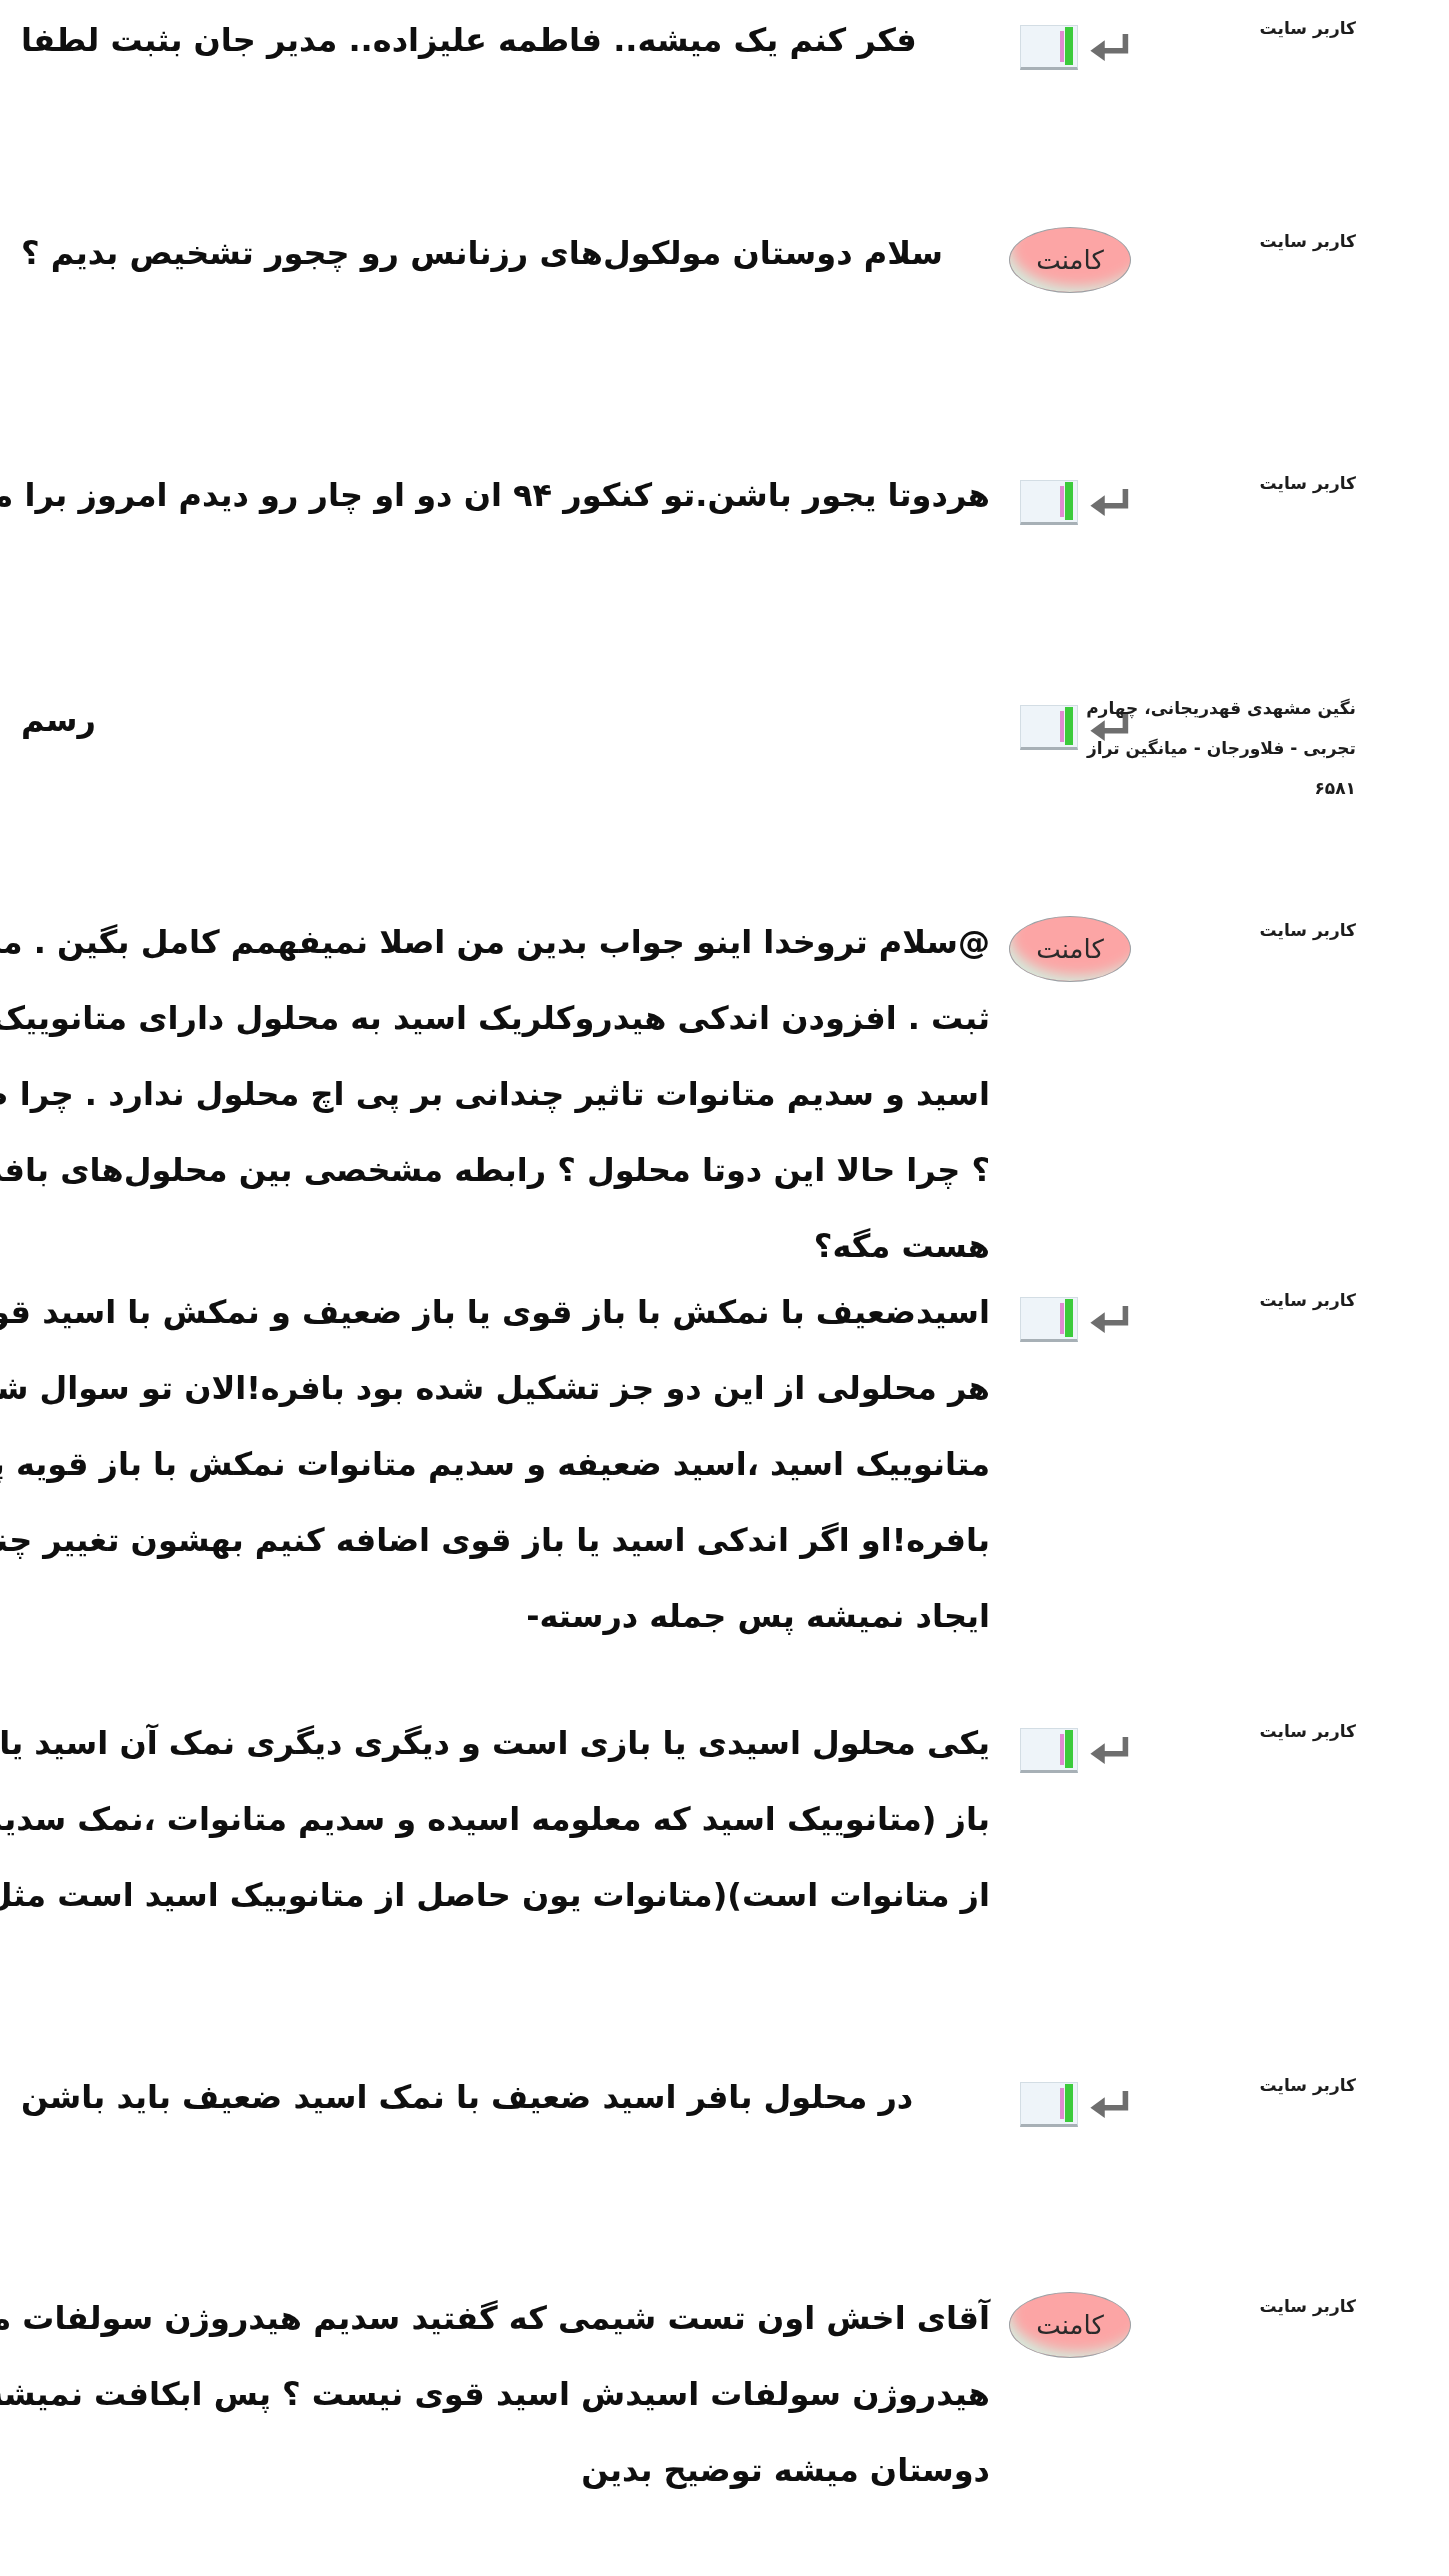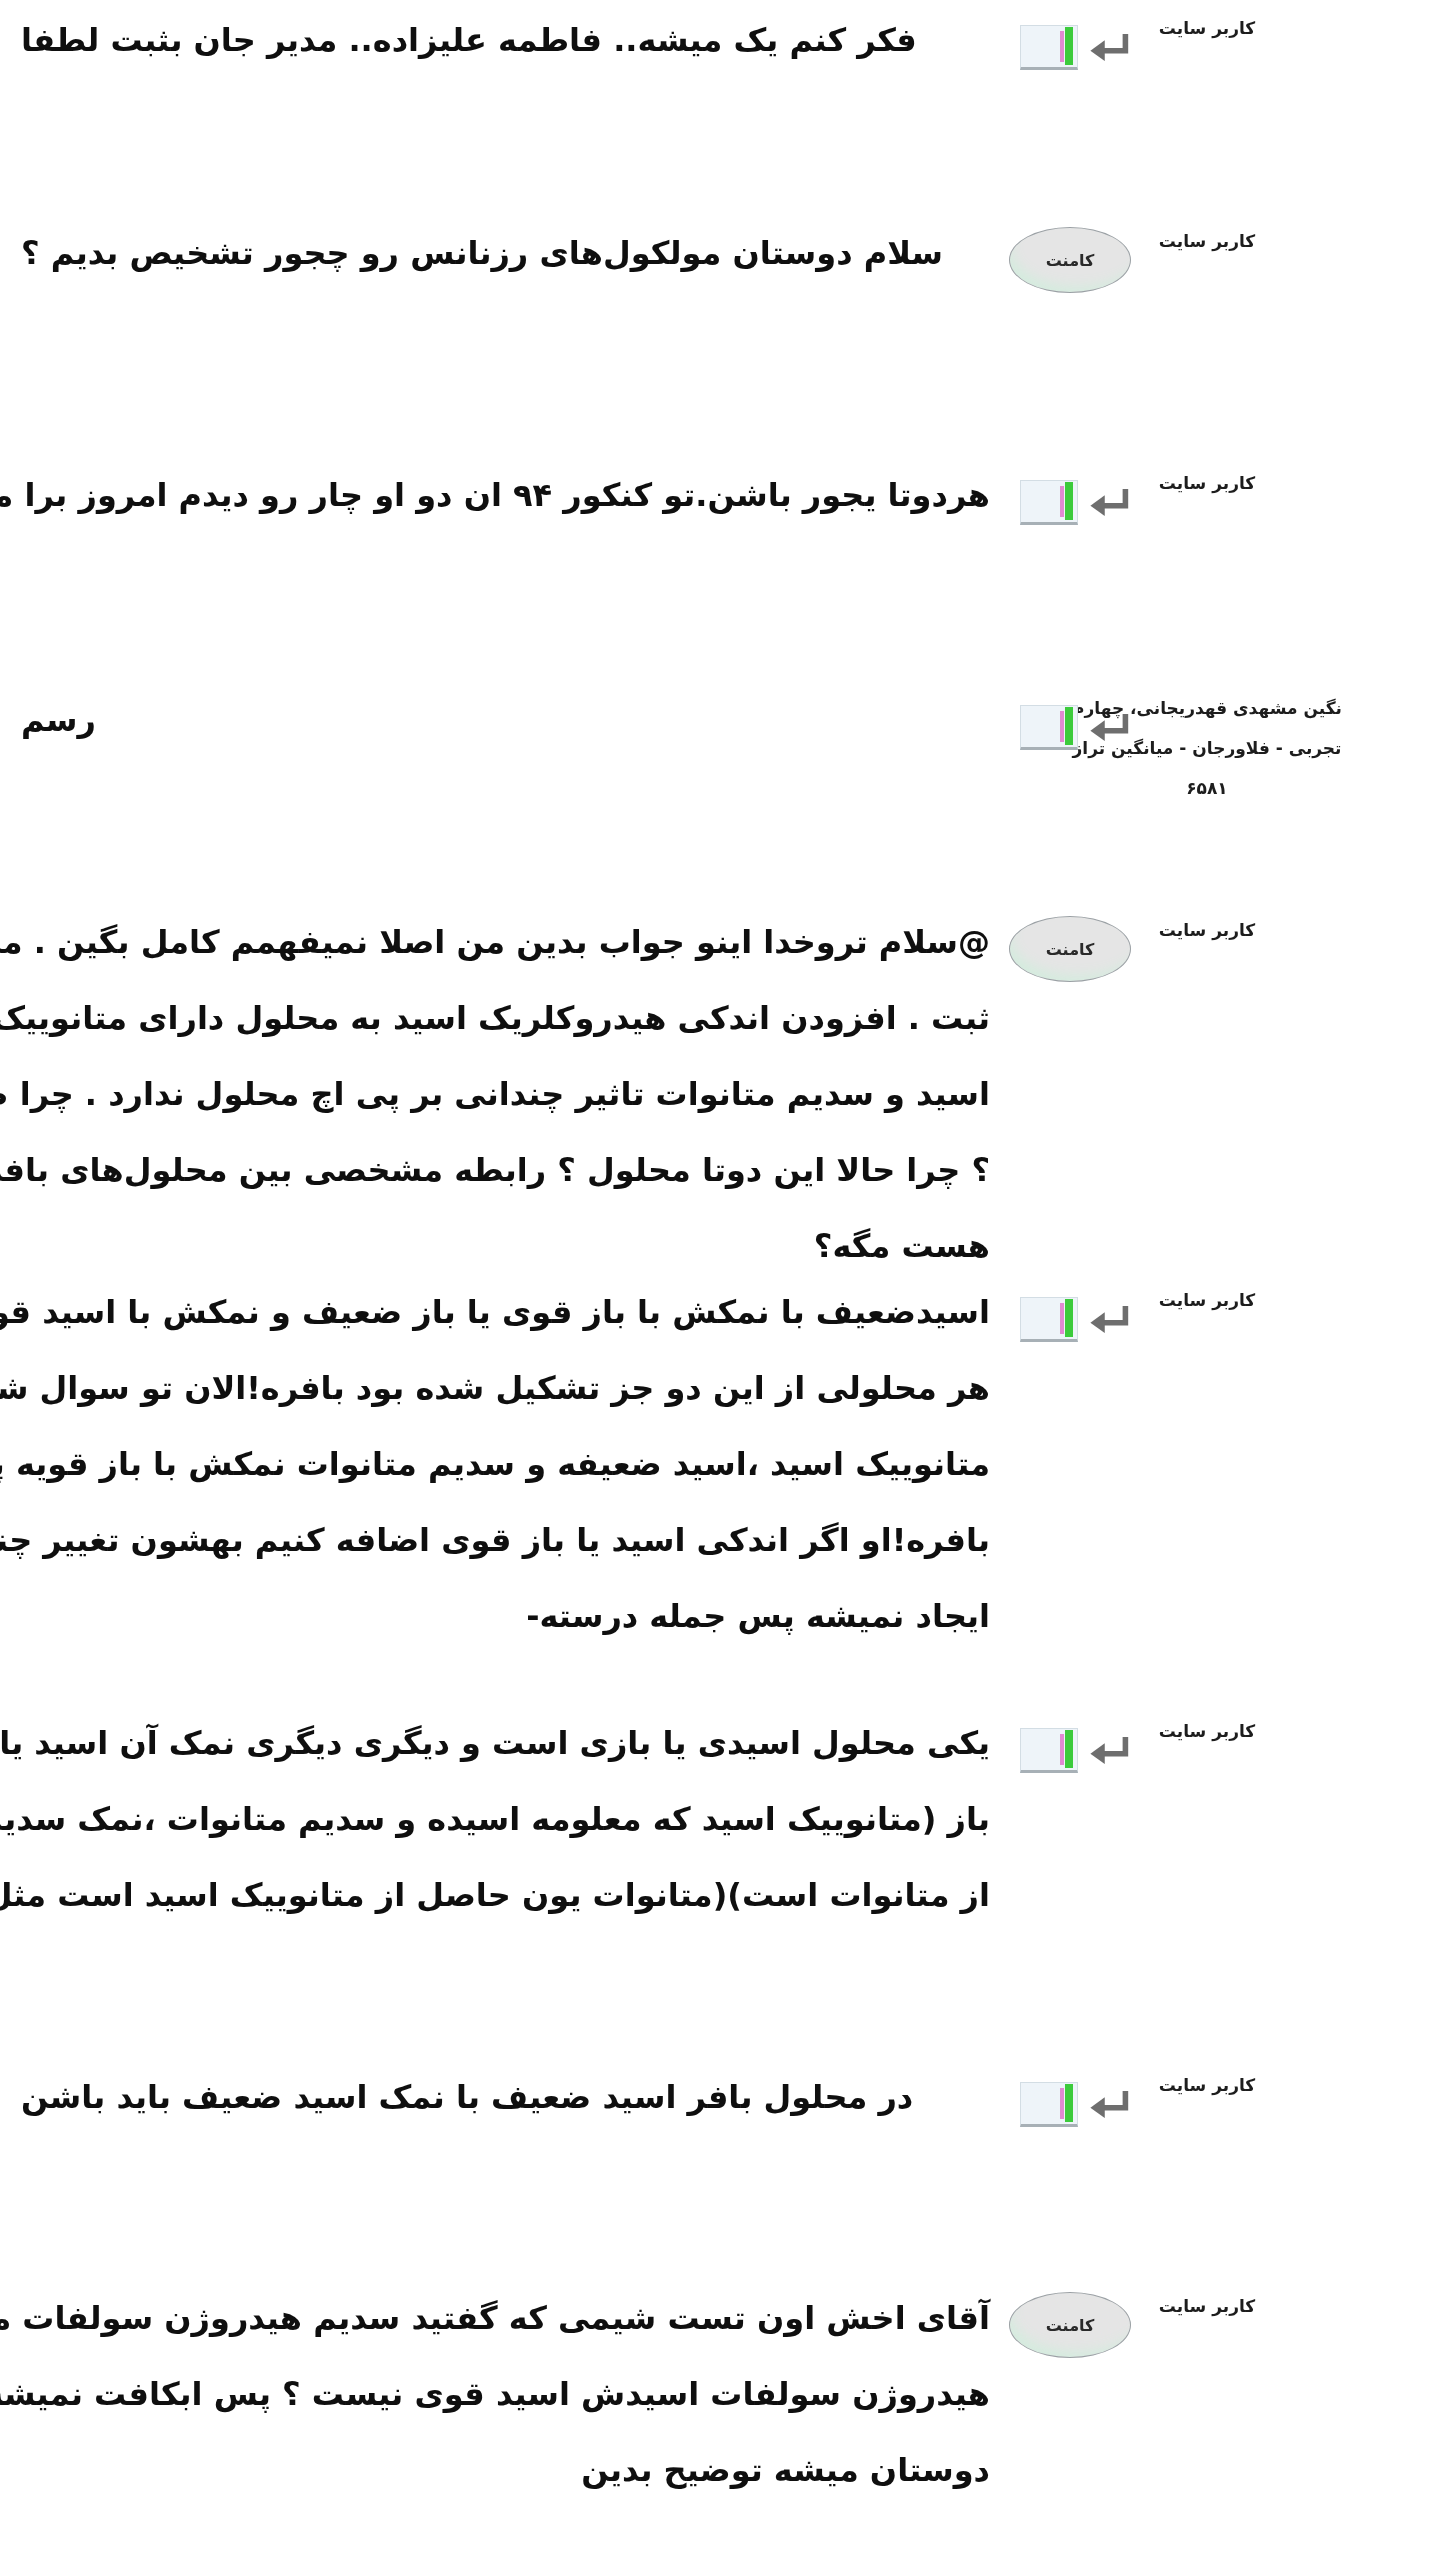--- a/index.html
+++ b/index.html
@@ -15,21 +15,21 @@
   .comment:nth-of-type(4){top:688px}
   .comment:nth-of-type(5){top:910px}
   .comment:nth-of-type(6){top:1280px}
   .comment:nth-of-type(7){top:1711px}
   .comment:nth-of-type(8){top:2065px}
   .comment:nth-of-type(9){top:2286px}
 
   
   .c-user{
     position:absolute;right:93px;top:0;width:298px;
-    text-align:center;font-size:17px;font-weight:bold;color:#1d1d1d;
+    text-align:right;font-size:17px;font-weight:bold;color:#1d1d1d;
     line-height:40px;
   }
   
   .c-ico{
     position:absolute;right:318px;top:4.8px;width:125px;height:69px;
     display:flex;align-items:center;justify-content:flex-start;gap:9.7px;
   }
   
   .reply-arrow{width:43px;height:35px;flex:0 0 auto;cursor:pointer;}
   
@@ -38,23 +38,23 @@
     background:#eef4f9;border:0.8px solid #d3dde4;border-bottom:3.2px solid #a7b0b6;
     box-sizing:border-box;overflow:hidden;
   }
   .avatar .head{width:17.7px;height:16px;border-radius:50%;background:#6f8699;margin:4px auto 0;}
   .avatar .torso{width:34px;height:14.5px;border-radius:9.7px 9.7px 0 0;background:#8aa0b4;margin:0.8px auto 0;}
   .avatar .stripe-green{position:absolute;top:1.6px;bottom:1.6px;right:4.8px;width:8px;background:#3ccb3c;}
   .avatar .stripe-pink{position:absolute;top:4.8px;bottom:4.8px;right:13.7px;width:3.2px;background:#e08ad2;}
   
   .badge{
     width:122px;height:66px;border:1.6px solid #9ba1a5;border-radius:50%;
-    background:#e5e5e5;display:flex;align-items:center;justify-content:center;
+    background:#fca5a5;display:flex;align-items:center;justify-content:center;
     box-shadow:inset 8px -13px 13px -8px #d4ecde;
-    font-size:16px;font-weight:bold;color:#2a2a2a;box-sizing:border-box;cursor:pointer;
+    font-size:26px;font-weight:normal;color:#2a2a2a;box-sizing:border-box;cursor:pointer;
   }
   
   .c-msg{
     position:absolute;right:459px;left:21px;top:-6.4px;
     font-size:32px;font-weight:bold;color:#0f0f0f;line-height:76px;
   }
   .c-msg .ln{white-space:nowrap;text-align:left;}
   .c-msg .ln.tail{text-align:right;padding-left:169px;}
 </style>
 </head>

